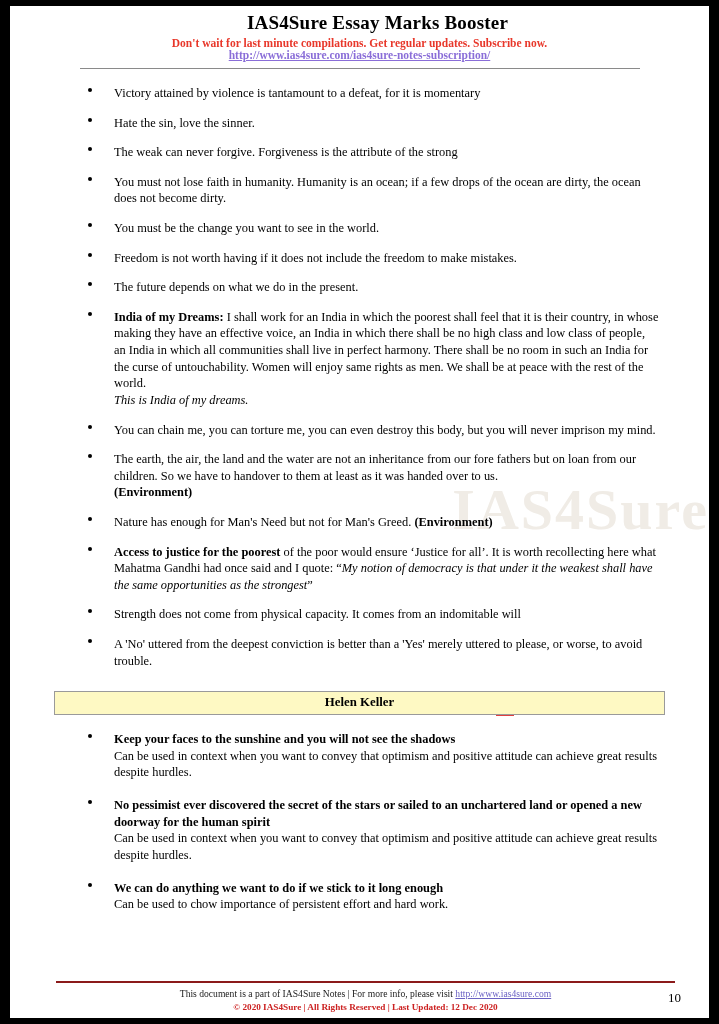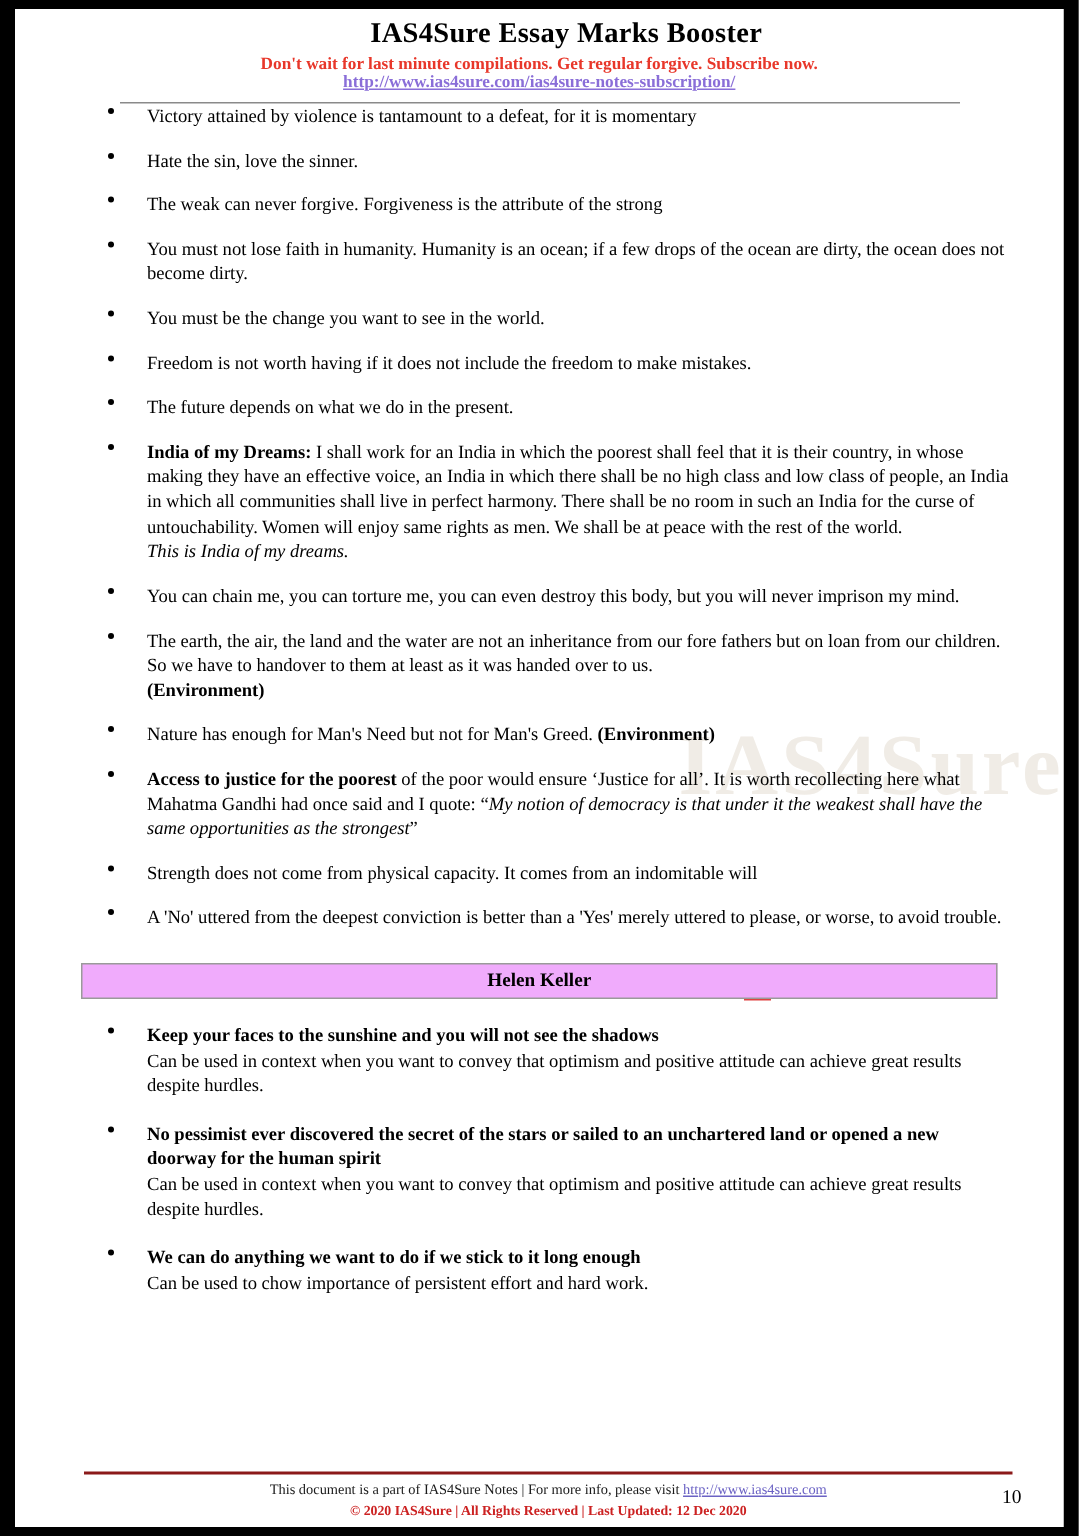--- a/index.html
+++ b/index.html
@@ -79,21 +79,21 @@
     text-decoration: underline;
     margin-top: 0;
   }
   .header-rule {
     width: 560px;
     height: 1px;
     background: #8a8a8a;
     margin: 7px auto 0 auto;
   }
   .bullets {
-    margin: 0;
+    margin: 16px;
     padding: 0;
     list-style: none;
   }
   .bullet-row {
     position: relative;
     padding-left: 88px;
     padding-right: 34px;
     margin-top: 13px;
     font-size: 12.4px;
     line-height: 1.34;
@@ -106,21 +106,21 @@
     top: 3px;
     width: 4px;
     height: 4px;
     background: #000;
     border-radius: 50%;
   }
   .b { font-weight: bold; }
   .i { font-style: italic; }
   .section-bar {
     margin: 22px 44px 0 44px;
-    background: #f0abfc;
+    background: #fef9c3;
     border: 1px solid #9a9a9a;
     text-align: center;
     font-weight: bold;
     font-size: 12.8px;
     padding: 3px 0 4px 0;
     position: relative;
   }
   .section-bar .tick {
     position: absolute;
     right: 150px;
@@ -177,21 +177,21 @@
 
 <div class="page">
   <div class="inner">
 
     <div class="watermark">IAS4Sure</div>
 
     <div class="content">
 
       <div class="header">
         <div class="header-title">IAS4Sure Essay Marks Booster</div>
-        <div class="header-sub">Don't wait for last minute compilations. Get regular forgive. Subscribe now.</div>
+        <div class="header-sub">Don't wait for last minute compilations. Get regular updates. Subscribe now.</div>
         <div class="header-link">http://www.ias4sure.com/ias4sure-notes-subscription/</div>
         <div class="header-rule"></div>
       </div>
 
       <ul class="bullets" id="quote-list">
           <li class="bullet-row"><span class="dot"></span><span>Victory attained by violence is tantamount to a defeat, for it is momentary</span></li>
           <li class="bullet-row"><span class="dot"></span><span>Hate the sin, love the sinner.</span></li>
           <li class="bullet-row"><span class="dot"></span><span>The weak can never forgive. Forgiveness is the attribute of the strong</span></li>
           <li class="bullet-row"><span class="dot"></span><span>You must not lose faith in humanity. Humanity is an ocean; if a few drops of the ocean are dirty, the ocean does not become dirty.</span></li>
           <li class="bullet-row"><span class="dot"></span><span>You must be the change you want to see in the world.</span></li>

